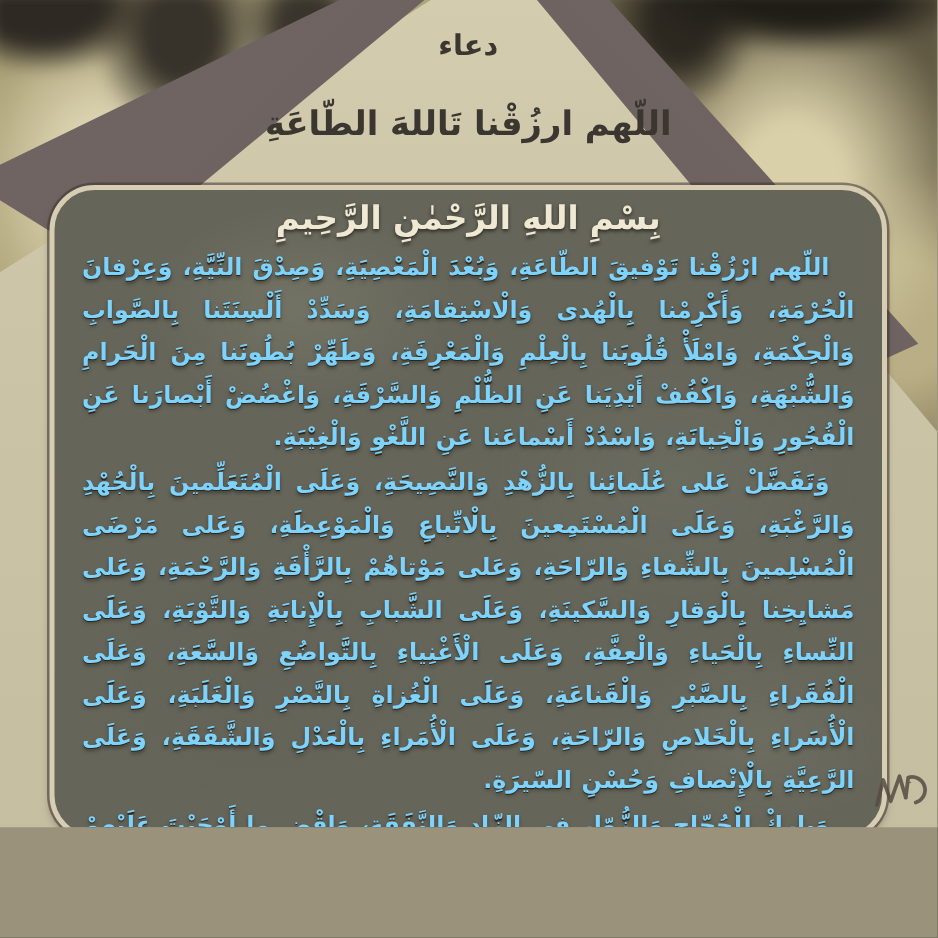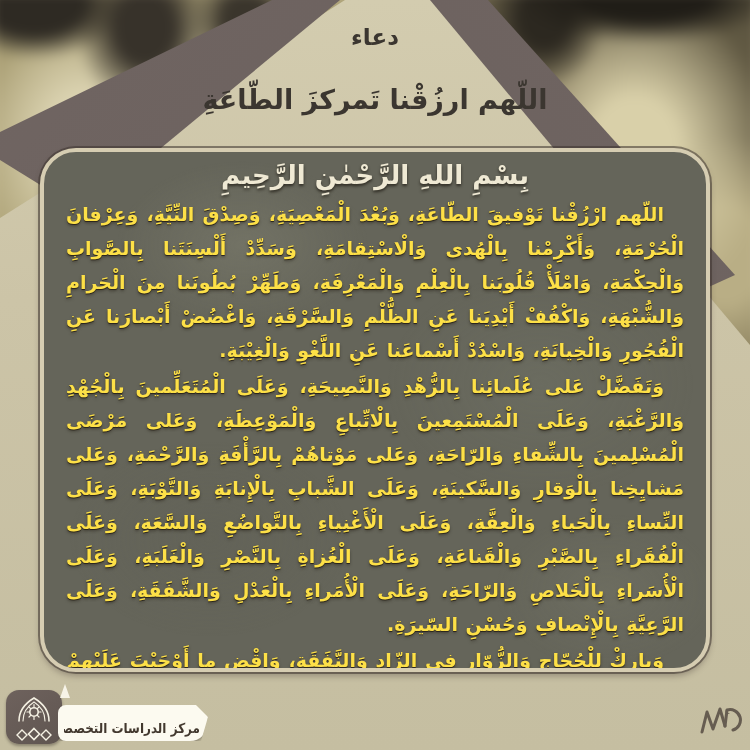--- a/index.html
+++ b/index.html
@@ -1,18 +1,18 @@
 <!DOCTYPE html>
 <html lang="ar" dir="rtl"><head>
 <meta charset="utf-8">
 <style>
   html,body { margin:0; padding:0; background:#9a927a; }
   * { box-sizing:border-box; }
   .canvas {
-    position:relative; width:750px; height:750px; overflow:hidden;
+    position:relative; width:750px; height:662px; overflow:hidden;
     background:linear-gradient(180deg,#d3ccaf 0%,#ccc4a7 40%,#c5bea1 100%);
     font-family:"DejaVu Sans", sans-serif;
     direction:rtl;
   }
   
   .photo { position:absolute; inset:0; }
   .photo .fill { position:absolute; inset:-10px; filter:blur(6px); }
   .photo-left { clip-path:polygon(0 0,345px 0,0 218px); }
   .photo-left .fill {
     background:
@@ -64,21 +64,21 @@
       radial-gradient(220px 160px at 75% 45%,rgba(130,135,120,.20),rgba(130,135,120,0) 70%),
       radial-gradient(200px 140px at 25% 75%,rgba(95,95,85,.30),rgba(95,95,85,0) 70%),
       radial-gradient(160px 110px at 85% 85%,rgba(145,145,125,.18),rgba(145,145,125,0) 70%);
   }
   .basmala {
     position:relative; text-align:center; margin:4px 0 7px; font-size:26px; font-weight:bold;
     color:#efe9d4; text-shadow:0 2px 3px rgba(30,25,18,.75);
   }
   .prayer { position:relative; }
   .prayer p {
-    margin:0 0 2px; color:#fde047; font-size:19px; font-weight:bold; line-height:34px;
+    margin:0 0 2px; color:#7dd3fc; font-size:19px; font-weight:bold; line-height:34px;
     text-align:justify; text-align-last:right; text-indent:20px; word-spacing:1px;
     text-shadow:0 1px 0 rgba(40,34,26,.9),0 2px 3px rgba(40,34,26,.55);
   }
   
   .badge {
     position:absolute; left:6px; top:690px; width:56px; height:54px;
     background:linear-gradient(145deg,#6e625d,#5f5550); border-radius:13px;
     box-shadow:0 2px 3px rgba(50,42,38,.4);
   }
   .banner {
@@ -116,21 +116,21 @@
     </div>
   <div class="photo photo-right">
       <div class="fill"></div>
     </div>
 
   <div class="band band-left"></div>
   <div class="band band-right"></div>
 
   <div class="header">
     <div class="kicker">دعاء</div>
-    <div class="title">اللّهم ارزُقْنا تَمركزَ الطّاعَةِ</div>
+    <div class="title">اللّهم ارزُقْنا تَاللهَ الطّاعَةِ</div>
   </div>
 
   <div class="panel">
     <div class="basmala">بِسْمِ اللهِ الرَّحْمٰنِ الرَّحِيمِ</div>
     <div class="prayer">
       <p>اللّهم ارْزُقْنا تَوْفيقَ الطّاعَةِ، وَبُعْدَ الْمَعْصِيَةِ، وَصِدْقَ النِّيَّةِ، وَعِرْفانَ الْحُرْمَةِ، وَأَكْرِمْنا بِالْهُدى وَالْاسْتِقامَةِ، وَسَدِّدْ أَلْسِنَتَنا بِالصَّوابِ وَالْحِكْمَةِ، وَامْلَأْ قُلُوبَنا بِالْعِلْمِ وَالْمَعْرِفَةِ، وَطَهِّرْ بُطُونَنا مِنَ الْحَرامِ وَالشُّبْهَةِ، وَاكْفُفْ أَيْدِيَنا عَنِ الظُّلْمِ وَالسَّرْقَةِ، وَاغْضُضْ أَبْصارَنا عَنِ الْفُجُورِ وَالْخِيانَةِ، وَاسْدُدْ أَسْماعَنا عَنِ اللَّغْوِ وَالْغِيْبَةِ.</p>
       <p>وَتَفَضَّلْ عَلى عُلَمائِنا بِالزُّهْدِ وَالنَّصِيحَةِ، وَعَلَى الْمُتَعَلِّمينَ بِالْجُهْدِ وَالرَّغْبَةِ، وَعَلَى الْمُسْتَمِعينَ بِالْاتِّباعِ وَالْمَوْعِظَةِ، وَعَلى مَرْضَى الْمُسْلِمينَ بِالشِّفاءِ وَالرّاحَةِ، وَعَلى مَوْتاهُمْ بِالرَّأْفَةِ وَالرَّحْمَةِ، وَعَلى مَشايِخِنا بِالْوَقارِ وَالسَّكينَةِ، وَعَلَى الشَّبابِ بِالْإِنابَةِ وَالتَّوْبَةِ، وَعَلَى النِّساءِ بِالْحَياءِ وَالْعِفَّةِ، وَعَلَى الْأَغْنِياءِ بِالتَّواضُعِ وَالسَّعَةِ، وَعَلَى الْفُقَراءِ بِالصَّبْرِ وَالْقَناعَةِ، وَعَلَى الْغُزاةِ بِالنَّصْرِ وَالْغَلَبَةِ، وَعَلَى الْأُسَراءِ بِالْخَلاصِ وَالرّاحَةِ، وَعَلَى الْأُمَراءِ بِالْعَدْلِ وَالشَّفَقَةِ، وَعَلَى الرَّعِيَّةِ بِالْإِنْصافِ وَحُسْنِ السّيرَةِ.</p>
       <p>وَبارِكْ لِلْحُجّاجِ وَالزُّوّارِ فِي الزّادِ وَالنَّفَقَةِ، وَاقْضِ ما أَوْجَبْتَ عَلَيْهِمْ مِنَ الْحَجِّ وَالْعُمْرَةِ، بِفَضْلِكَ وَرَحْمَتِكَ يا أَرْحَمَ الرّاحِمينَ.</p>
     </div>
   </div>

